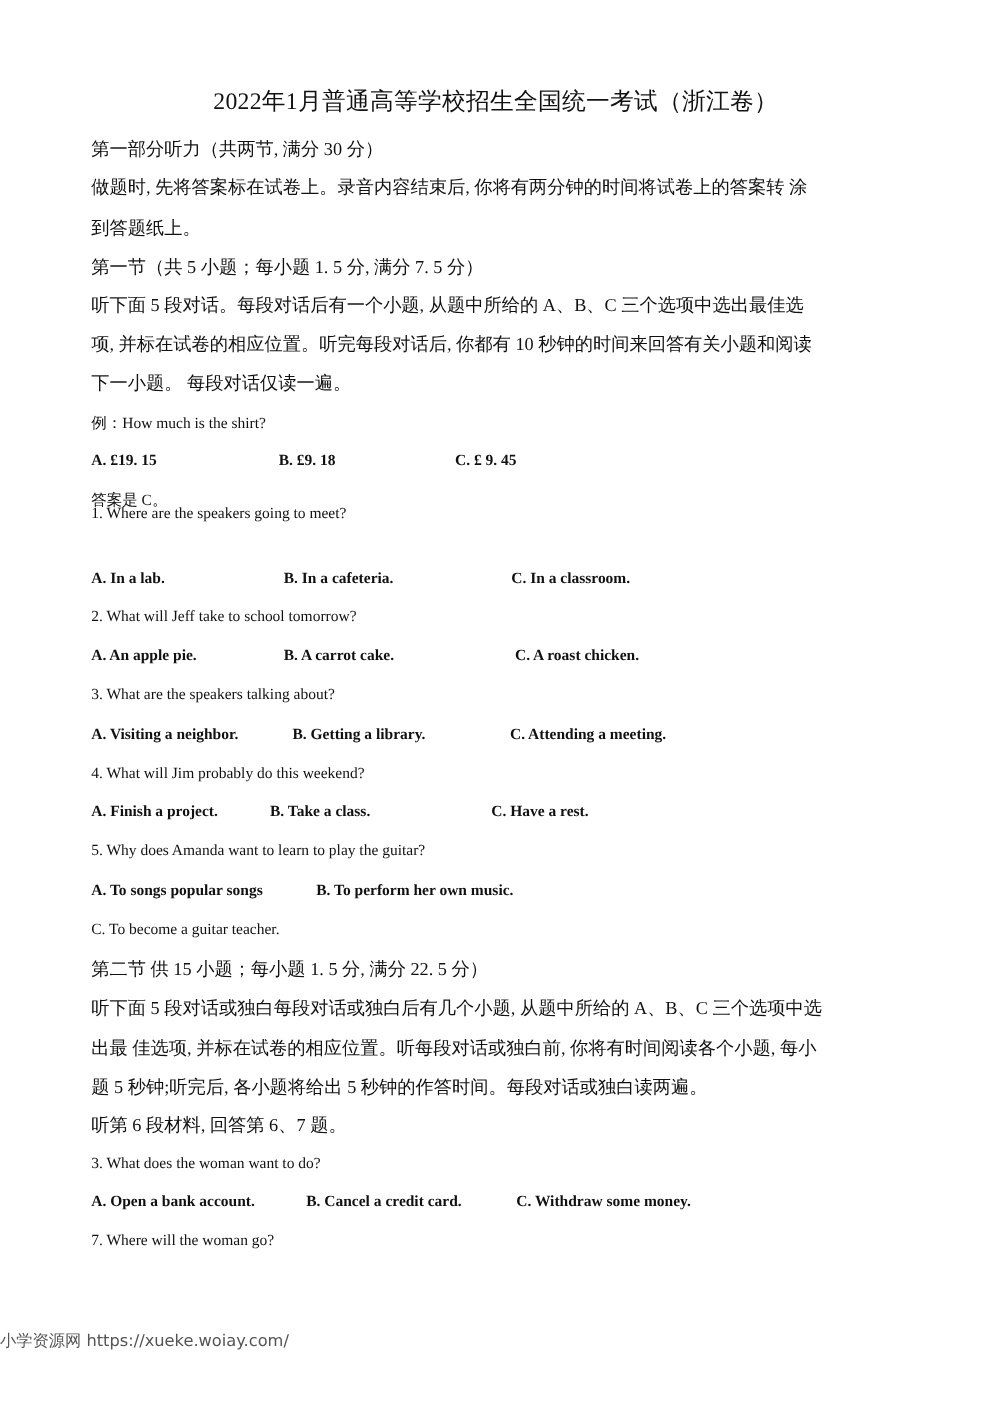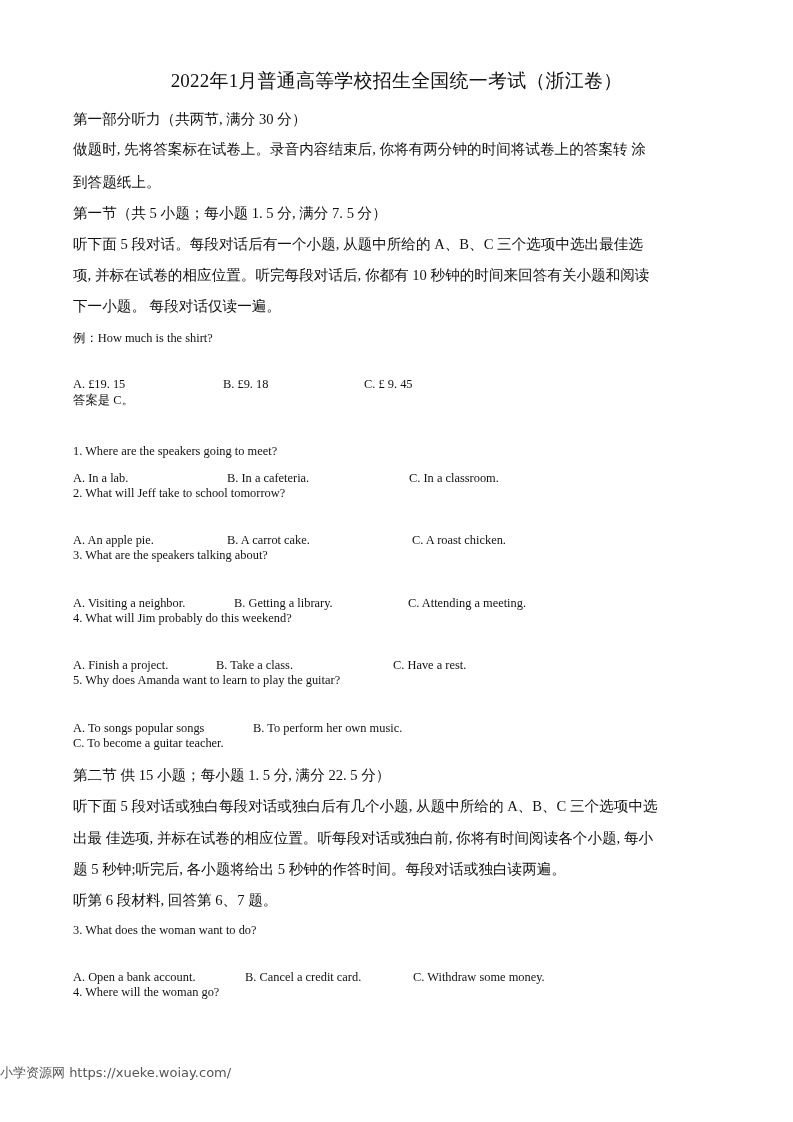--- a/index.html
+++ b/index.html
@@ -4,21 +4,21 @@
 <style>
   html, body { margin: 0; padding: 0; background: #ffffff; }
   body { width: 793px; height: 1122px; position: relative; overflow: hidden;
          font-family: "Liberation Serif", "DejaVu Serif", serif; color: #111; }
   .title { position: absolute; top: 68px; left: 0; width: 793px; text-align: center;
            font-size: 19px; font-weight: normal; letter-spacing: 0.2px; }
   .line { position: absolute; left: 73px; white-space: nowrap; }
   .bold { font-weight: normal; font-size: 14.6px; }
   .norm { font-size: 12.4px; }
   .opts { position: absolute; left: 73px; font-size: 12.4px; white-space: nowrap; height: 16px; }
-  .opts span { position: absolute; top: 16px; white-space: nowrap; }
+  .opts span { position: absolute; top: 0; white-space: nowrap; font-weight: bold; }
   .footer { position: absolute; top: 1064px; left: 0; width: 793px; text-align: left;
             font-family: "DejaVu Sans", sans-serif; font-size: 13px; color: #555; }
 </style>
 </head>
 <body>
 
 <div class="title">2022年1月普通高等学校招生全国统一考试（浙江卷）</div>
 
 <div class="line bold" style="top:110px">第一部分听力（共两节, 满分 30 分）</div>
 <div class="line bold" style="top:140px">做题时, 先将答案标在试卷上。录音内容结束后, 你将有两分钟的时间将试卷上的答案转 涂</div>
@@ -30,21 +30,21 @@
 <div class="line bold" style="top:297px">下一小题。 每段对话仅读一遍。</div>
 
 <div class="line norm" style="top:330px">例：How much is the shirt?</div>
 <div class="opts" style="top:361px">
   <span style="left:0">A. £19. 15</span>
   <span style="left:150px">B. £9. 18</span>
   <span style="left:291px">C. £ 9. 45</span>
 </div>
 <div class="line norm" style="top:392px">答案是 C。</div>
 
-<div class="line norm" style="top:444px">1. Where are the speakers going to meet?</div>
+<div class="line norm" style="top:403px">1. Where are the speakers going to meet?</div>
 <div class="opts" style="top:455px">
   <span style="left:0">A. In a lab.</span>
   <span style="left:154px">B. In a cafeteria.</span>
   <span style="left:336px">C. In a classroom.</span>
 </div>
 
 <div class="line norm" style="top:486px">2. What will Jeff take to school tomorrow?</div>
 <div class="opts" style="top:517px">
   <span style="left:0">A. An apple pie.</span>
   <span style="left:154px">B. A carrot cake.</span>
@@ -78,15 +78,15 @@
 <div class="line bold" style="top:860px">题 5 秒钟;听完后, 各小题将给出 5 秒钟的作答时间。每段对话或独白读两遍。</div>
 <div class="line bold" style="top:891px">听第 6 段材料, 回答第 6、7 题。</div>
 
 <div class="line norm" style="top:923px">3. What does the woman want to do?</div>
 <div class="opts" style="top:954px">
   <span style="left:0">A. Open a bank account.</span>
   <span style="left:172px">B. Cancel a credit card.</span>
   <span style="left:340px">C. Withdraw some money.</span>
 </div>
 
-<div class="line norm" style="top:985px">4. Where will the woman go?</div>
+<div class="line norm" style="top:985px">7. Where will the woman go?</div>
 
 <div class="footer">小学资源网 https://xueke.woiay.com/</div>
 
 </body></html>

